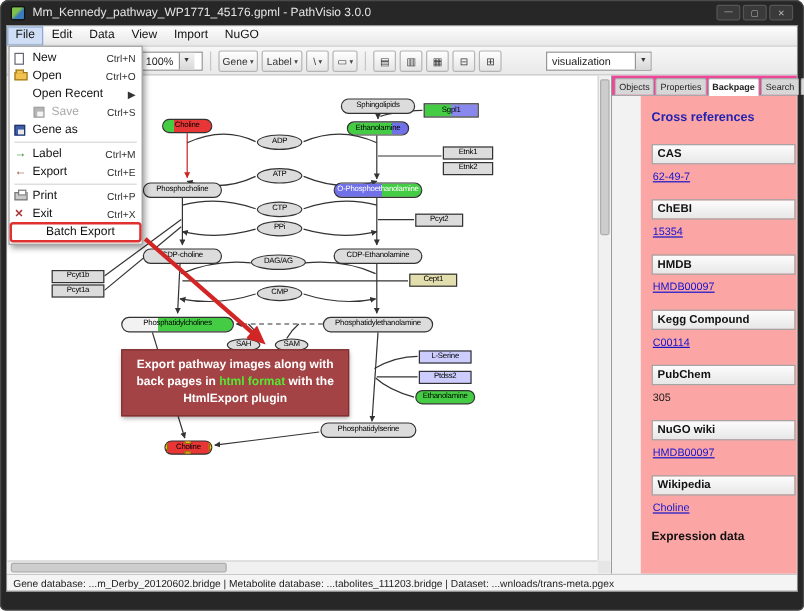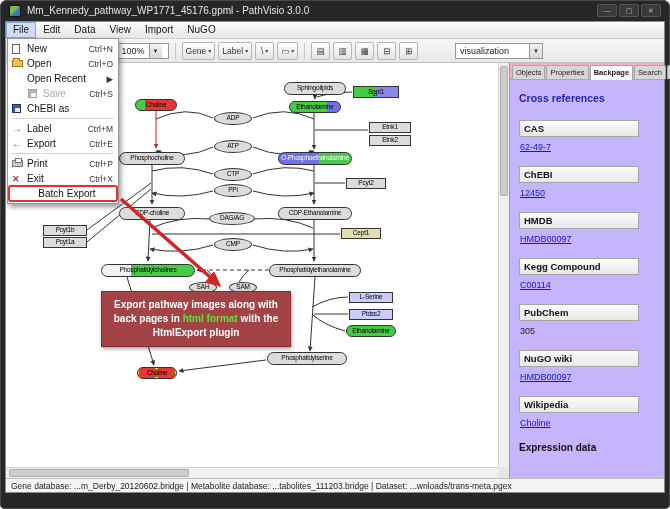--- a/index.html
+++ b/index.html
@@ -70,25 +70,25 @@
   .callout .green { color:#55e833;text-align:center; }
 
   .vscroll { position:absolute; right:0; top:0; bottom:11px; width:11px; background:#f0f0f0; border-left:1px solid #d2d2d2; }
   .vthumb  { position:absolute; left:1px; right:1px; top:3px; height:130px; background:#cdcdcd; border:1px solid #adadad; border-radius:2px; }
   .hscroll { position:absolute; left:0; right:11px; bottom:0; height:11px; background:#f0f0f0; border-top:1px solid #d2d2d2; }
   .hthumb  { position:absolute; top:1px; bottom:1px; left:3px; width:180px; background:#cdcdcd; border:1px solid #adadad; border-radius:2px; }
   .scorner { position:absolute; right:0; bottom:0; width:11px; height:11px; background:#e6e6e6; }
 
   
   .sidepanel { width:155px; background:#f2f2f2; border-left:1px solid #9a9a9a; display:flex; flex-direction:column; }
-  .tabs { display:flex; align-items:flex-end; background:#f9a8d4; border-bottom:1px solid #a8a8a8; padding:2px 1px 0; height:17px; }
+  .tabs { display:flex; align-items:flex-end; background:#ec4899; border-bottom:1px solid #a8a8a8; padding:2px 1px 0; height:17px; }
   .tab { font-size:7.5px; padding:2px 3px; background:#d7d7d7; border:1px solid #a8a8a8; border-bottom:none;
          border-radius:2px 2px 0 0; margin-left:1px; color:#222; white-space:nowrap; }
   .tab.active { background:#ffffff; font-weight:bold; position:relative; top:1px; padding-bottom:3px; }
-  .panel-body { flex:1; background:#c4b5fd; padding:8px 9px; overflow:hidden; }
+  .panel-body { flex:1; background:#fca5a5; padding:8px 9px; overflow:hidden;margin-left:24px; }
   .xref-title { color:#2323b0; font-weight:bold; font-size:10.5px; margin:4px 0 16px; }
   .xref-header { width:120px; border:1px solid #a5a5a5; background:linear-gradient(#fcfcfc,#e7e7e7);
                  font-weight:bold; font-size:9.5px; color:#111; padding:2px 4px; margin-bottom:5px; }
   .xref-link  { color:#1515cc; text-decoration:underline; font-size:9px; margin:0 0 14px 1px; display:block; }
   .xref-value { color:#222; font-size:9px; margin:0 0 14px 1px; display:block; }
   .xref-footer { font-weight:bold; font-size:10px; color:#111; margin-top:2px; }
 
   
   .statusbar { height:14px; background:#f4f4f4; border-top:1px solid #bdbdbd; font-size:8.5px; color:#222;
                display:flex; align-items:center; padding:0 5px; white-space:nowrap; overflow:hidden; }
@@ -302,21 +302,21 @@
             <div class="tab active">Backpage</div>
             <div class="tab">Search</div>
             <div class="tab">Legend</div>
           </div>
         <div class="panel-body">
           <div class="xref-title">Cross references</div>
           <div id="xref-sections">
               <div class="xref-header">CAS</div>
               <span class="xref-link">62-49-7</span>
               <div class="xref-header">ChEBI</div>
-              <span class="xref-link">12450</span>
+              <span class="xref-link">15354</span>
               <div class="xref-header">HMDB</div>
               <span class="xref-link">HMDB00097</span>
               <div class="xref-header">Kegg Compound</div>
               <span class="xref-link">C00114</span>
               <div class="xref-header">PubChem</div>
               <span class="xref-value">305</span>
               <div class="xref-header">NuGO wiki</div>
               <span class="xref-link">HMDB00097</span>
               <div class="xref-header">Wikipedia</div>
               <span class="xref-link">Choline</span>
@@ -356,21 +356,21 @@
           <span class="fm-icon">
             <span class="mi ic-disk"></span>
           </span>
           <span class="fm-label">Save</span>
           <span class="fm-short">Ctrl+S</span>
         </div>
         <div class="fm-item">
           <span class="fm-icon">
             <span class="mi ic-disk"></span>
           </span>
-          <span class="fm-label">ChEBI as</span>
+          <span class="fm-label">Gene as</span>
           <span class="fm-short"></span>
         </div>
         <div class="fm-sep"></div>
         <div class="fm-item">
           <span class="fm-icon">
             <span class="mi ic-import"></span>
           </span>
           <span class="fm-label">Label</span>
           <span class="fm-short">Ctrl+M</span>
         </div>

